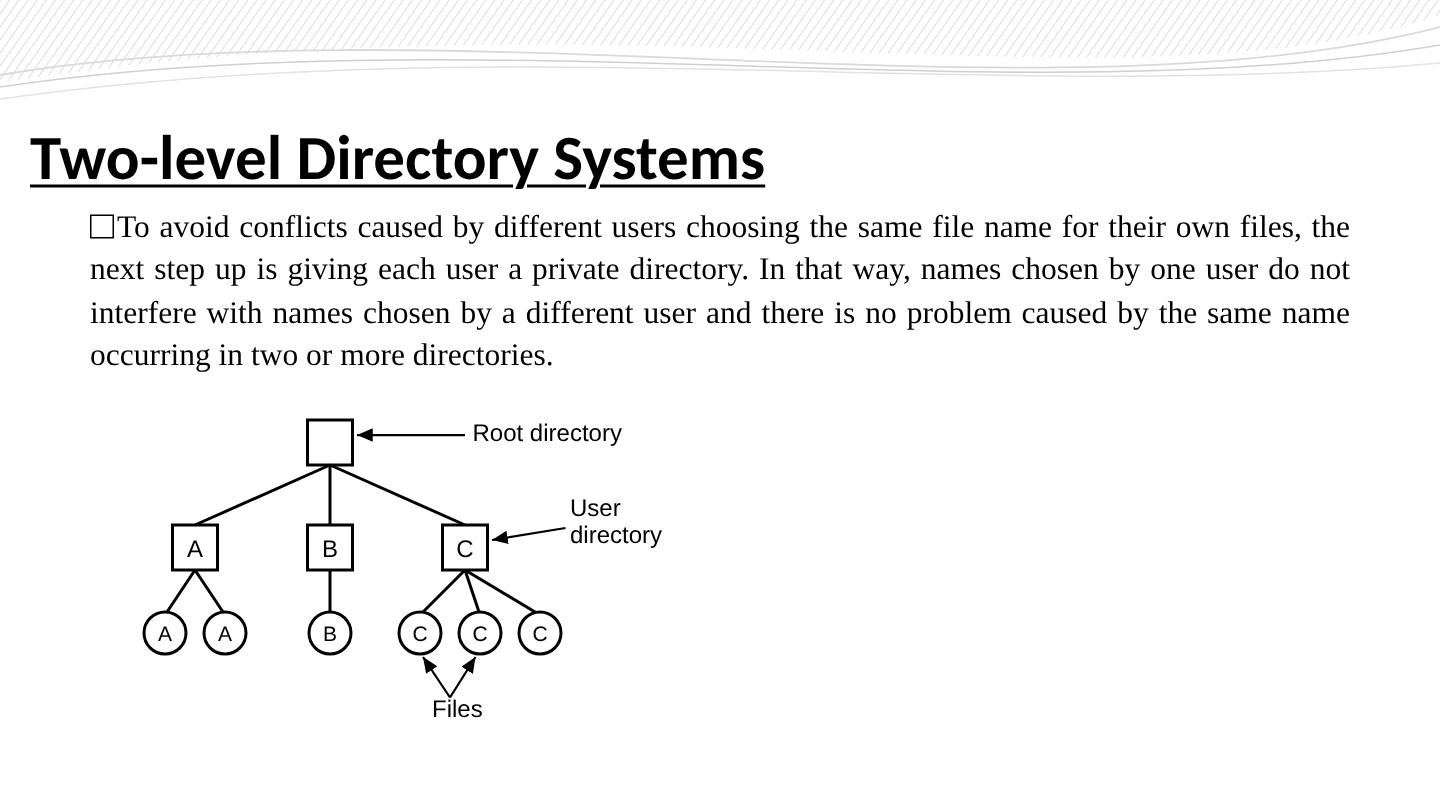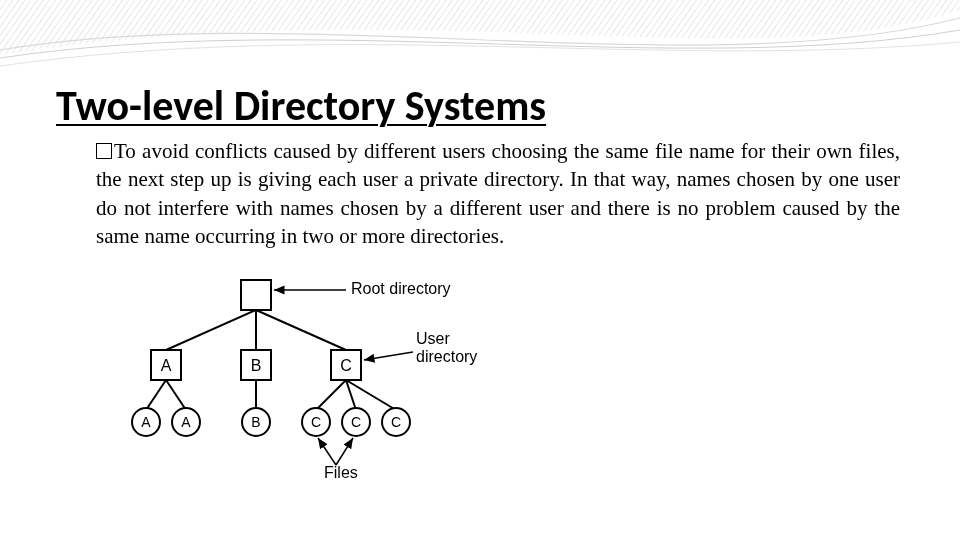--- a/index.html
+++ b/index.html
@@ -17,21 +17,21 @@
   .wave-header {
     position: absolute;
     top: 0;
     left: 0;
     width: 960px;
     height: 90px;
     pointer-events: none;
   }
   .slide {
     position: relative;
-    padding: 80px 40px 0 56px;
+    padding: 80px 40px 0 20px;
   }
   .title {
     font-family: Calibri, 'Segoe UI', Arial, sans-serif;
     font-size: 42px;
     font-weight: 700;
     margin: 0 0 6px 0;
     text-decoration: underline;
     text-decoration-thickness: 2px;
     text-underline-offset: 4px;
   }

